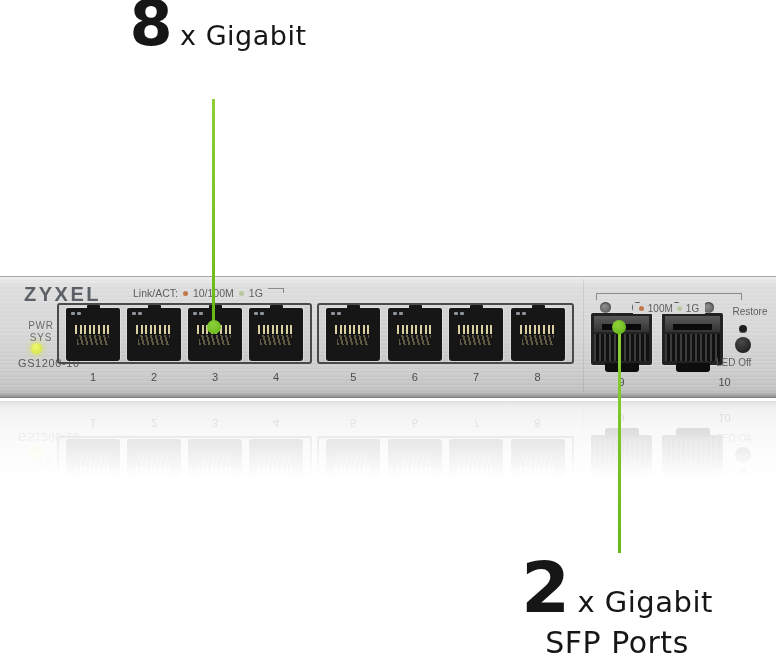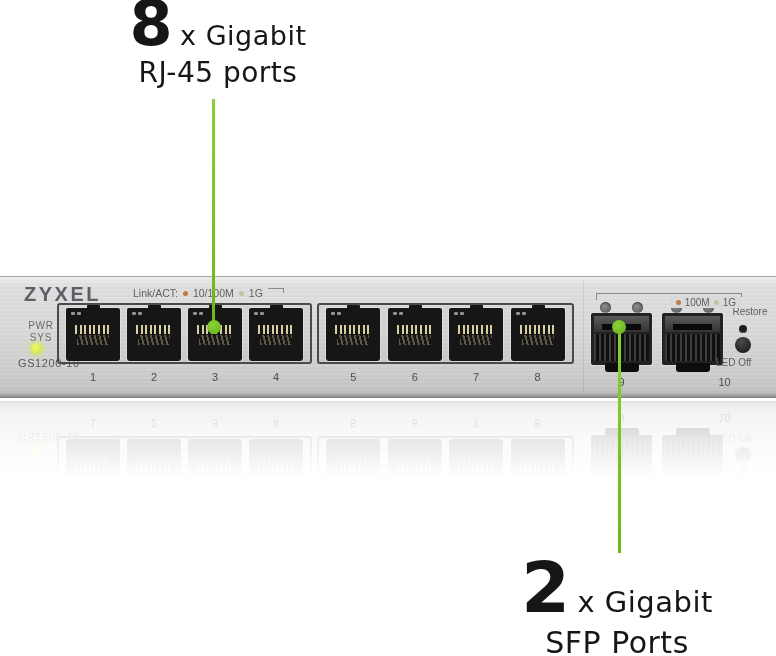--- a/index.html
+++ b/index.html
@@ -71,21 +71,21 @@
   .rj-led.l2{left:11px;}
   .rj-pins{position:absolute;left:9px;right:9px;top:17px;height:9px;
            background:repeating-linear-gradient(90deg,#d9cfa2 0 2px,rgba(0,0,0,0) 2px 4.6px);}
   .rj-pins2{position:absolute;left:11px;right:11px;top:27px;height:10px;opacity:.5;
             background:repeating-linear-gradient(75deg,#a89a6e 0 2px,rgba(0,0,0,0) 2px 4.6px);}
   .rj-num,.sfp-num{position:absolute;top:63px;width:100%;text-align:center;font-size:11px;color:#4c4c4c;}
 
   .sfp-legend{position:absolute;left:596px;top:9px;width:146px;height:14px;font-size:10px;color:#5e5e5e;}
   .sfp-bracket{position:absolute;left:0;right:0;top:7px;height:7px;
                border:1px solid #8a8a8a;border-bottom:none;}
-  .sfp-legend-txt{position:absolute;left:0;right:0;top:10px;text-align:right;z-index:1;}
+  .sfp-legend-txt{position:absolute;left:0;right:0;top:16px;text-align:center;z-index:1;}
   .sfp-legend-txt .inner{display:inline-flex;align-items:center;gap:4px;background:#d9d9d9;padding:0 6px;}
   .sfp-led{position:absolute;top:25px;width:11px;height:11px;border-radius:50%;
            background:radial-gradient(circle at 38% 32%,#909090,#555);
            box-shadow:inset 0 1px 2px rgba(0,0,0,.55);}
   .sl1{left:600px;} .sl2{left:632px;} .sl3{left:671px;} .sl4{left:703px;}
 
   .sfp{position:absolute;top:36px;width:61px;height:52px;background:#222;border-radius:2px;
        box-shadow:0 0 0 1px rgba(255,255,255,.2);}
   .sfp9{left:591px;} .sfp10{left:662px;padding-left:32px;}
   .sfp-inner-top{position:absolute;top:3px;left:3px;right:3px;height:16px;
@@ -114,21 +114,20 @@
 </head>
 <body>
 
 <div class="stage">
 
   <div class="anno anno-top">
     <div class="anno-line1">
       <span class="anno-count">8</span>
       <span class="anno-unit">x Gigabit</span>
     </div>
-    <div class="anno-line2">RJ-45 ports</div>
   </div>
 
   <div class="anno anno-bottom">
     <div class="anno-line1">
       <span class="anno-count">2</span>
       <span class="anno-unit">x Gigabit</span>
     </div>
     <div class="anno-line2">SFP Ports</div>
   </div>
 

